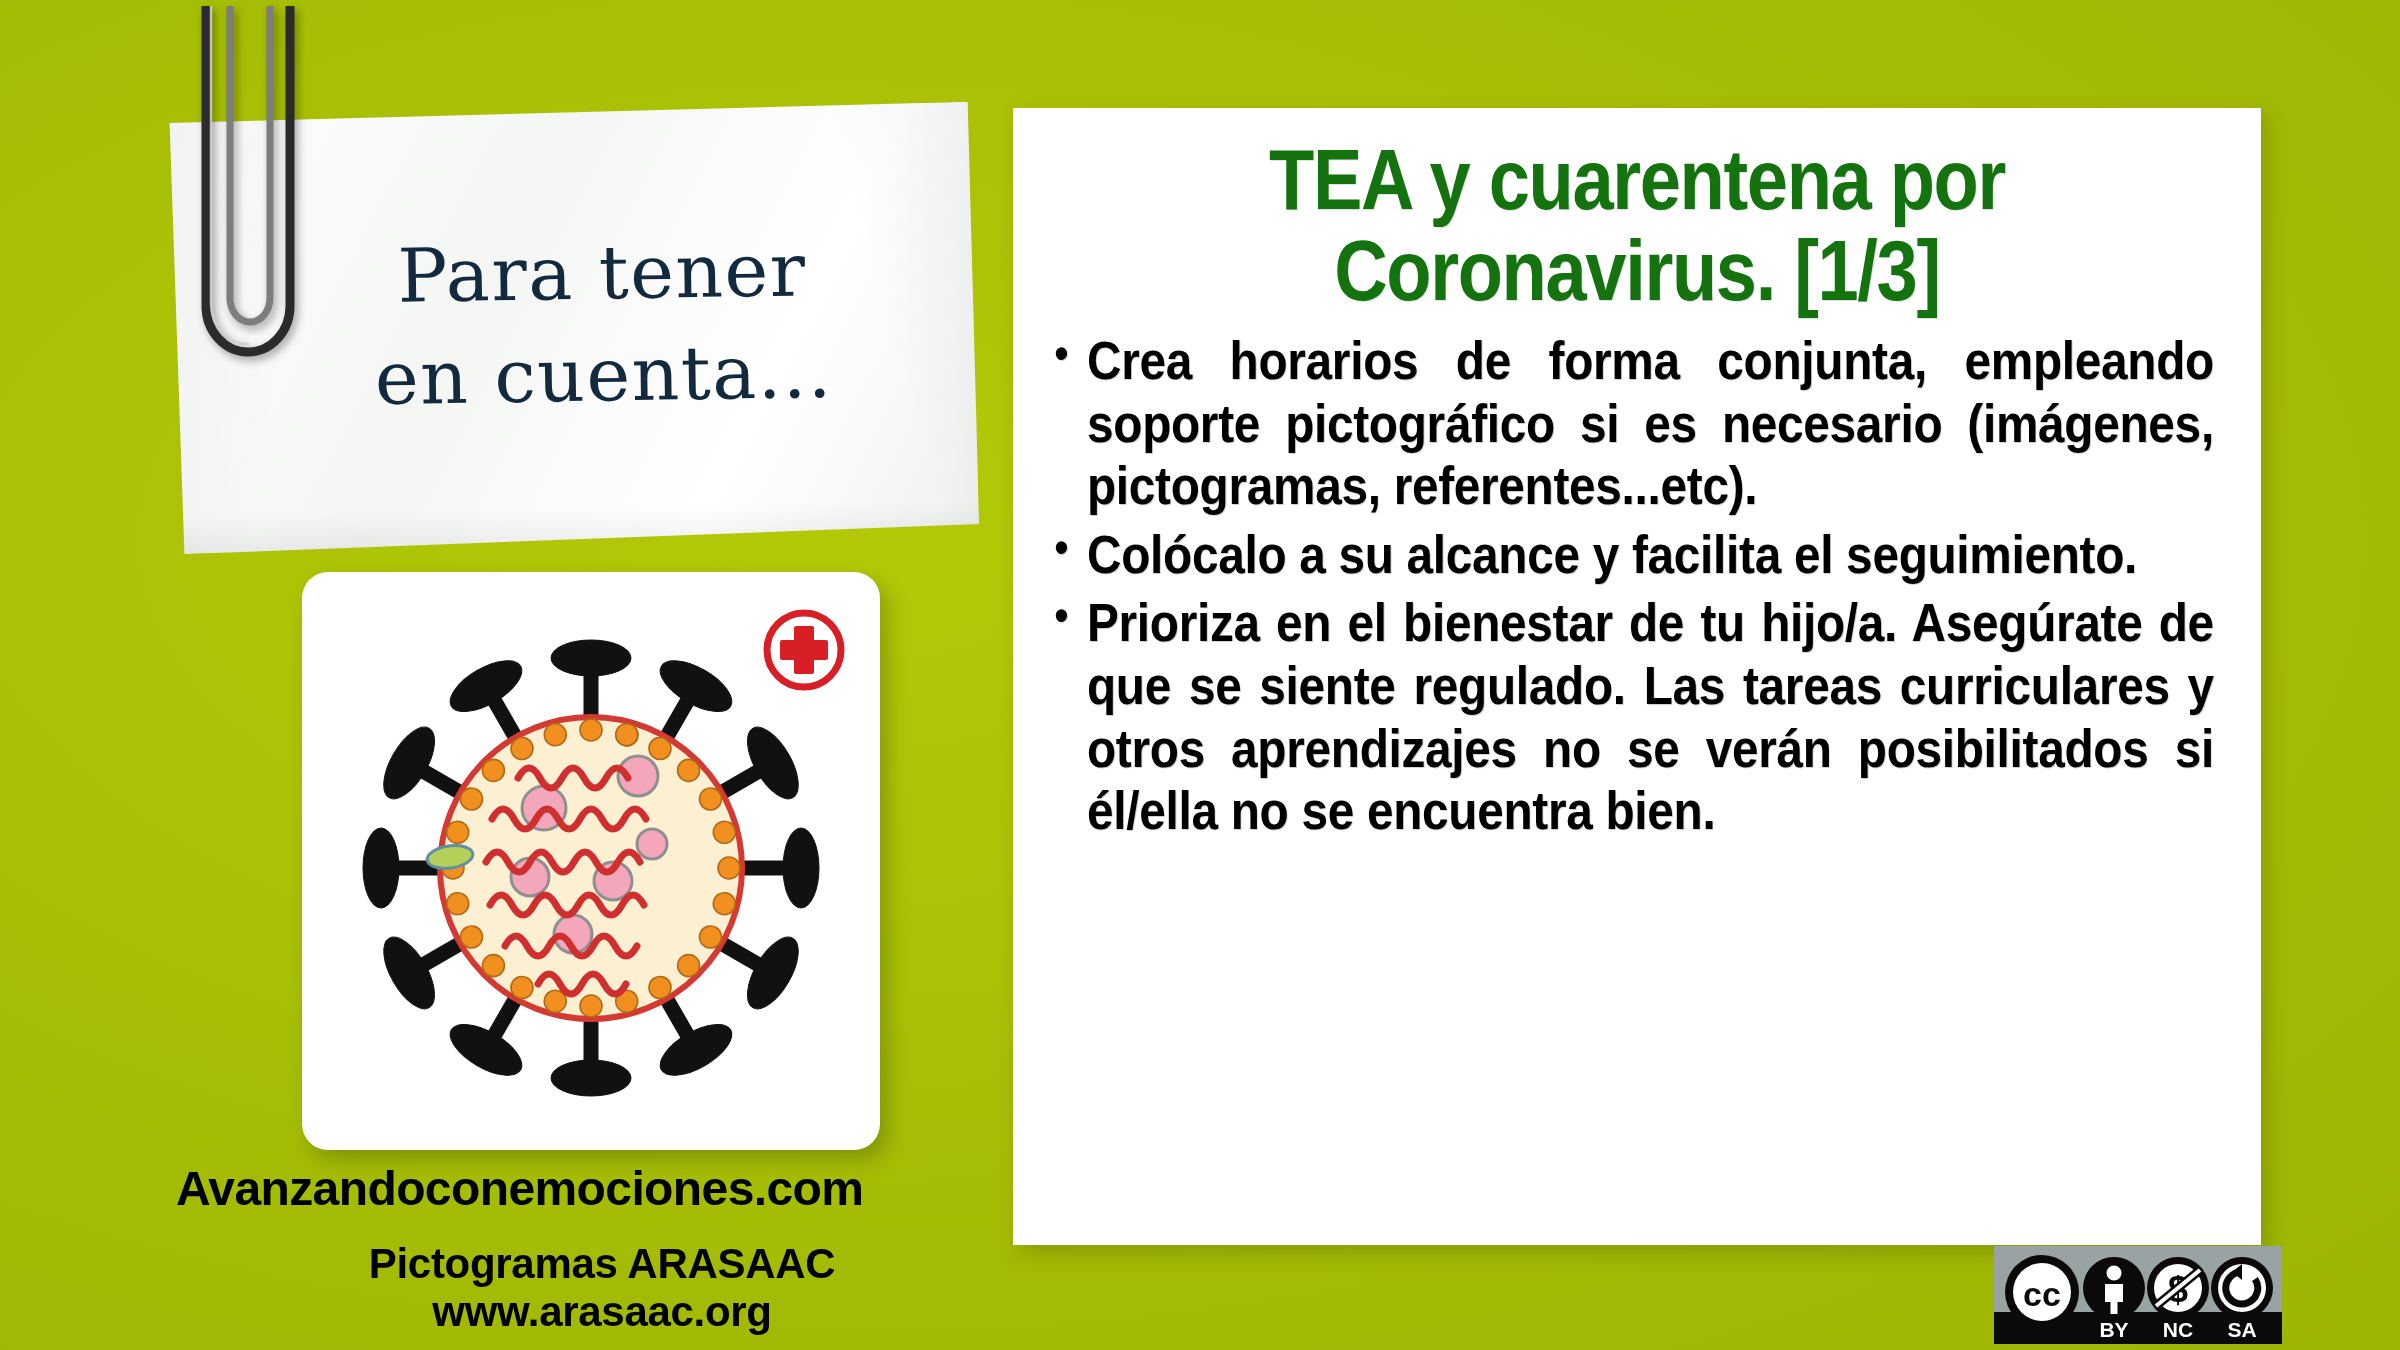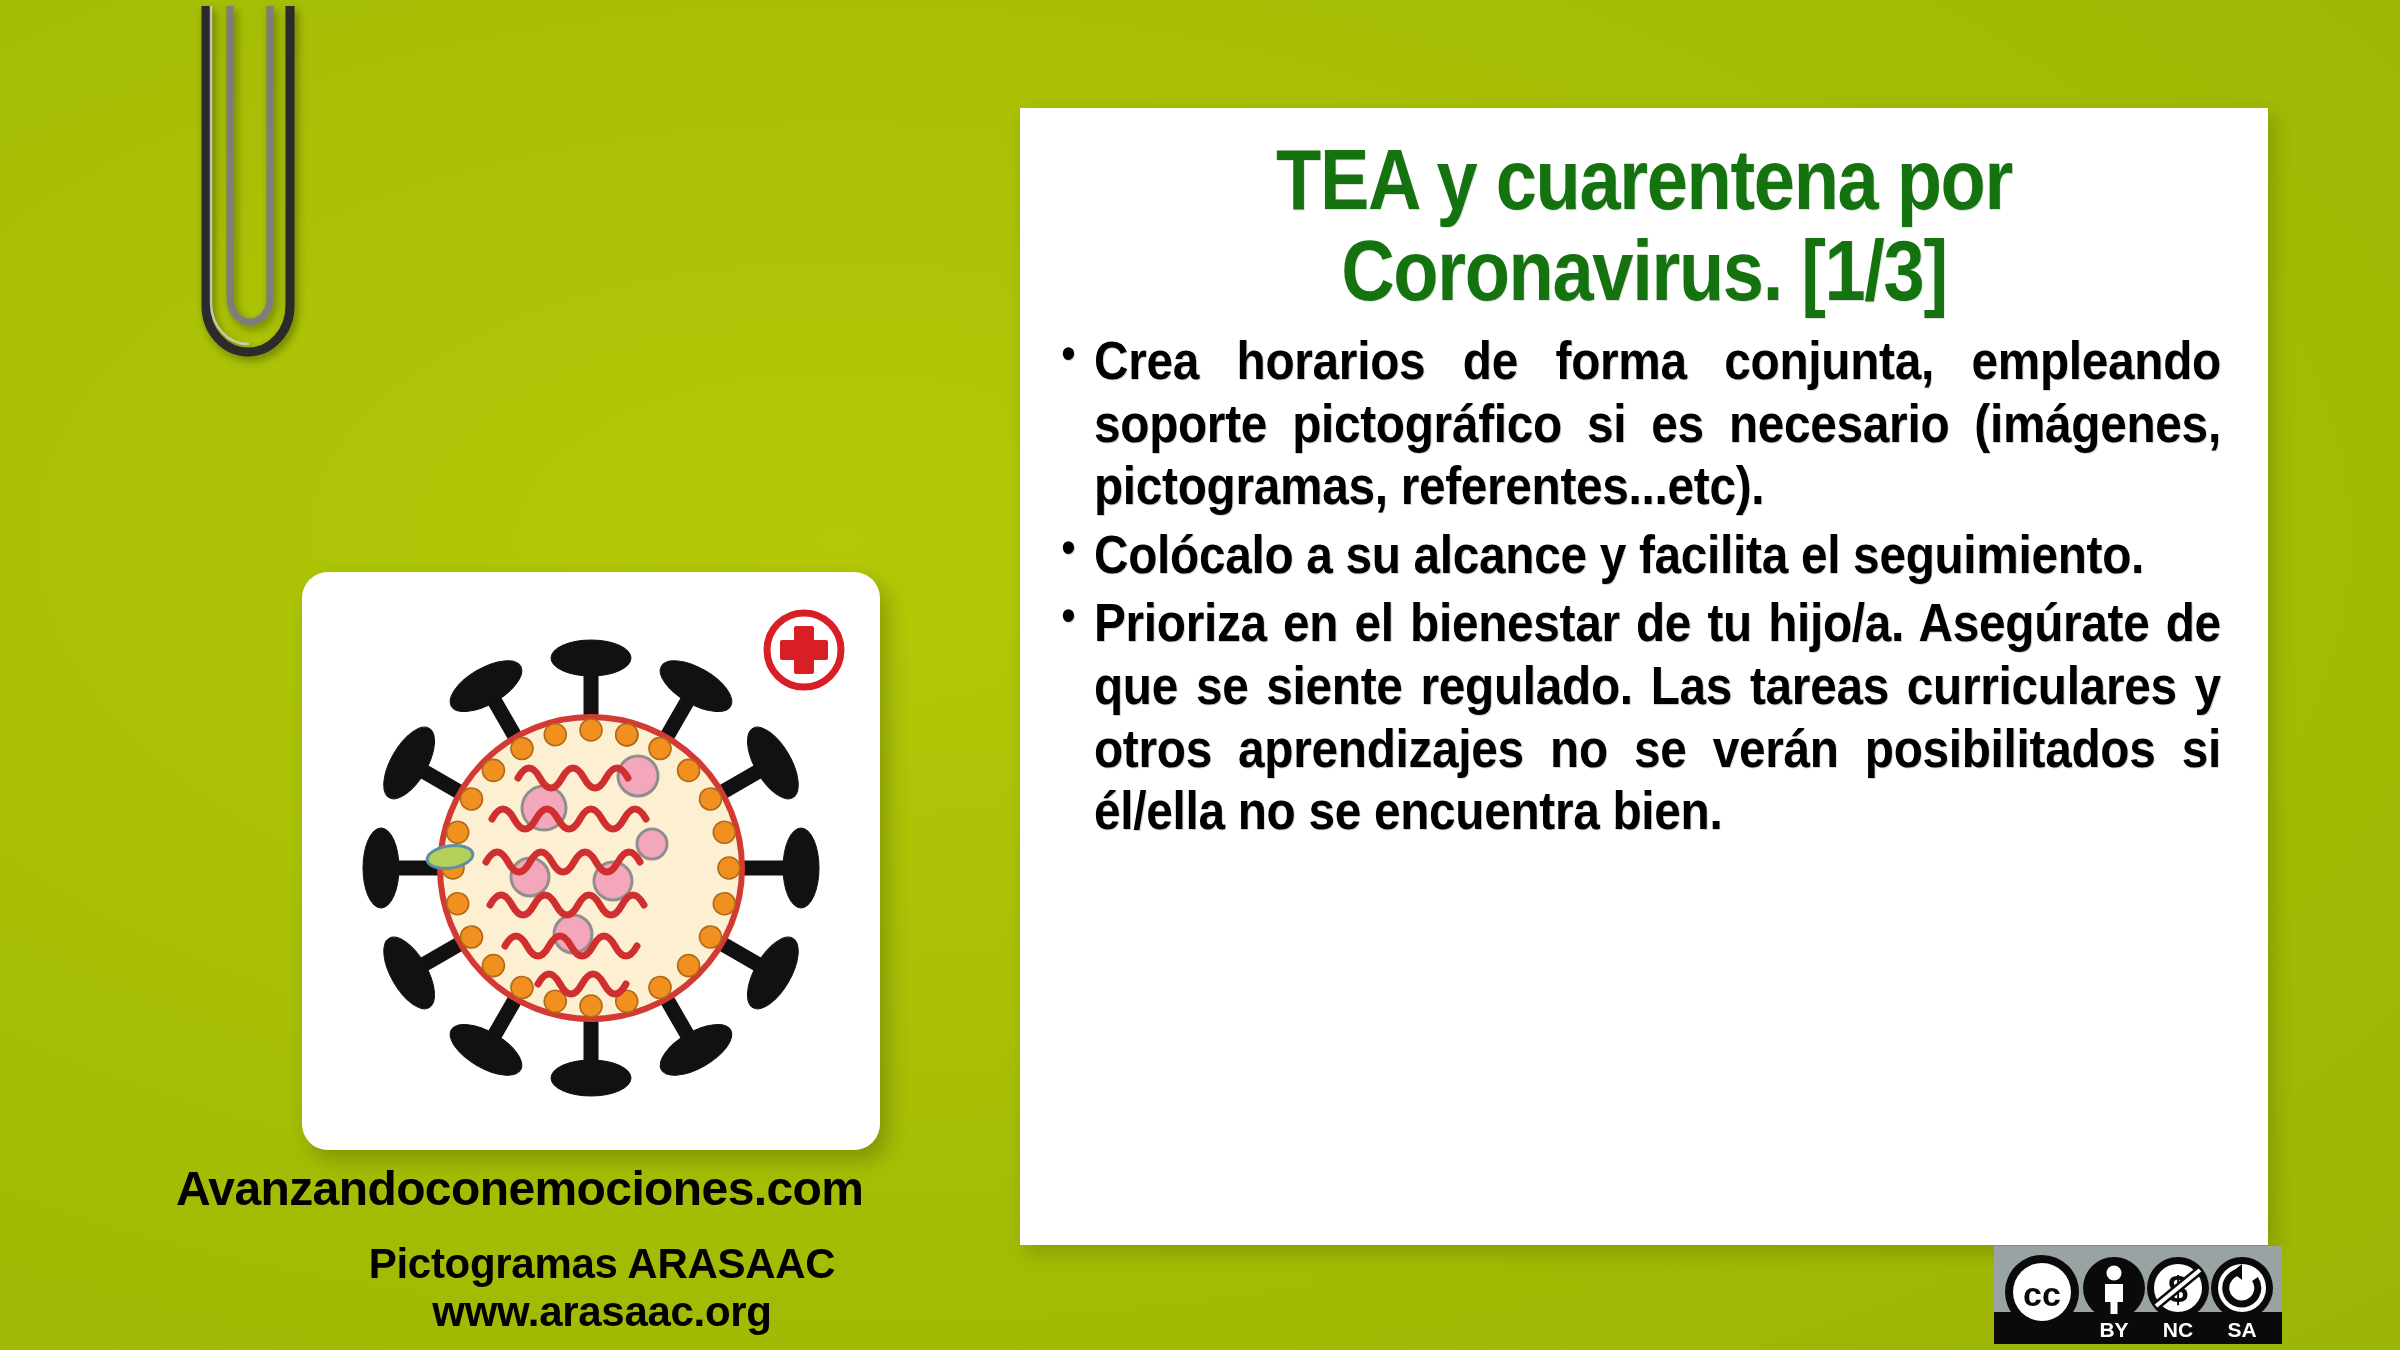--- a/index.html
+++ b/index.html
@@ -131,21 +131,20 @@
   
   #panel {
     position: absolute;
     left: 1013px;
     top: 108px;
     width: 1248px;
     height: 1137px;
     background: #ffffff;
     box-shadow: 6px 8px 18px rgba(40,50,10,0.22);
     padding: 26px 40px 18px 40px;
-    margin-left: 7px;
   }
 
   #panel-title {
     font-size: 86px;
     font-weight: bold;
     color: #14730f;
     text-align: center;
     line-height: 1.06;
     letter-spacing: -1.5px;
     font-stretch: condensed;
@@ -192,20 +191,27 @@
     width: 340px;
     height: 98px;
   }
   #cc-svg { display: block; width: 100%; height: 100%; }
 </style>
 </head>
 <body>
 
 <div id="slide">
 
+  <div id="note-wrap">
+    <div id="note-paper"></div>
+    <div id="note-text">
+      <div class="note-line">Para tener</div>
+      <div class="note-line">en cuenta...</div>
+    </div>
+  </div>
 
   <svg id="paperclip" viewBox="0 0 140 400">
 
     <path d="M 28 -40 L 28 300 A 42 46 0 0 0 112 300 L 112 -30" fill="none" stroke="#2b2b2b" stroke-width="9" stroke-linecap="round"></path>
 
     <path d="M 52 -40 L 52 292 A 20 24 0 0 0 92 292 L 92 -20" fill="none" stroke="#7d7d7d" stroke-width="7" stroke-linecap="round"></path>
 
     <path d="M 33 -35 L 33 298 A 37 41 0 0 0 70 338" fill="none" stroke="#cfcfcf" stroke-width="2.5" stroke-linecap="round" opacity="0.85"></path>
   </svg>
 

